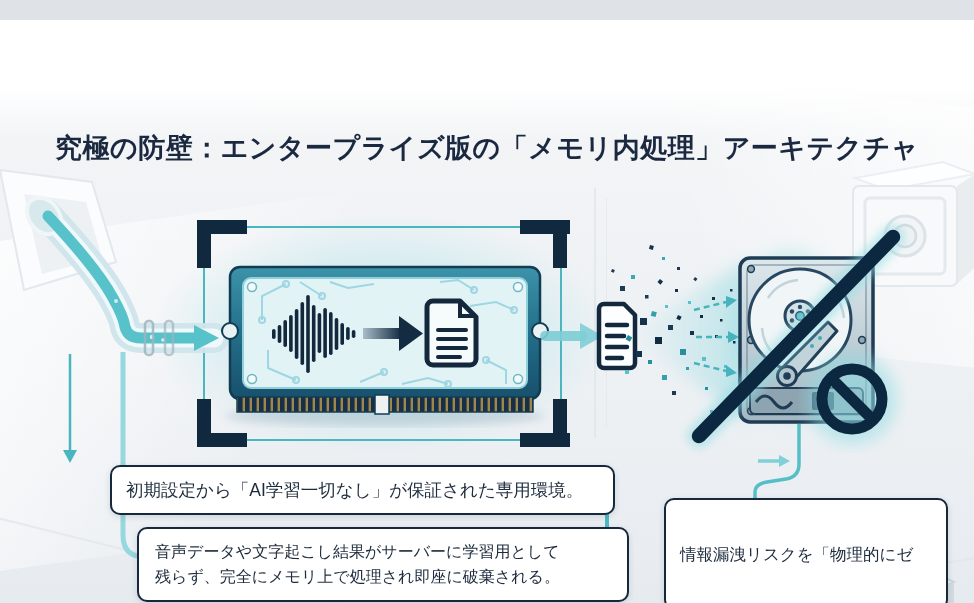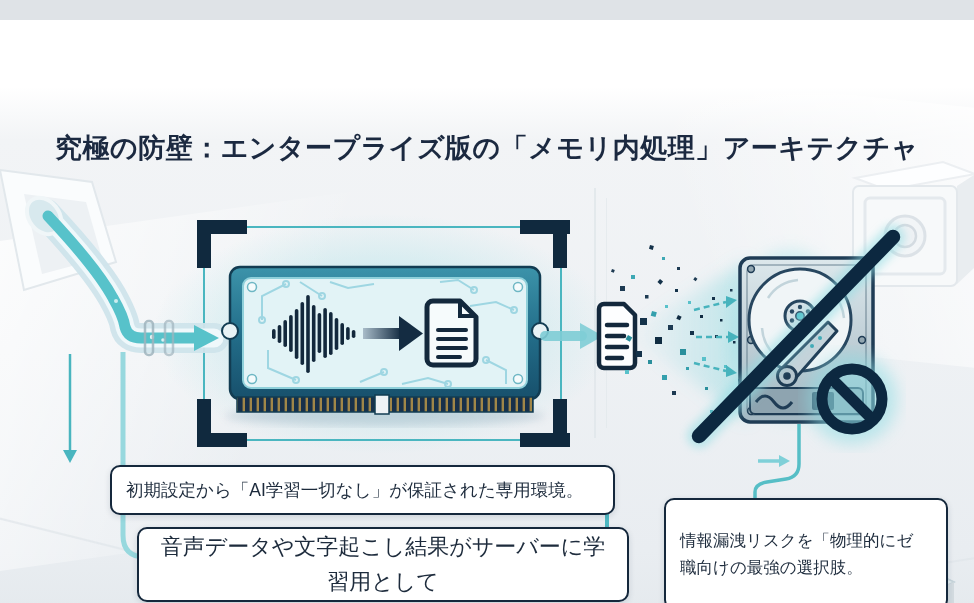--- a/index.html
+++ b/index.html
@@ -26,21 +26,21 @@
   }
   svg.art{position:absolute;left:0;top:0;z-index:1;}
 
   .callout{
     position:absolute;z-index:2;background:#ffffff;border:2.5px solid #15283c;border-radius:10px;
     color:#1d2b3c;font-weight:400;box-shadow:0 2px 6px rgba(30,50,70,.14);
     display:flex;flex-direction:column;justify-content:center;
   }
   .callout .ln{display:block;}
   .box1{left:110px;top:445px;width:473px;height:46px;font-size:17.5px;padding:0 14px;}
-  .box2{left:137px;top:507px;width:456px;height:71px;font-size:22px;line-height:1.55;padding:0 16px;text-align:center;}
+  .box2{left:137px;top:507px;width:456px;height:71px;font-size:16px;line-height:1.55;padding:0 16px;}
   .box3{left:664px;top:478px;width:252px;height:108px;font-size:16.5px;line-height:1.62;padding:0 14px;}
 </style>
 </head>
 <body>
 
 <div class="canvas">
 
   <div class="facet f1"></div>
   <div class="facet f2"></div>
   <div class="facet f3"></div>
@@ -333,20 +333,20 @@
       <polygon points="779,435 779,447 790,441" fill="#7fd0d8"></polygon>
     </g>
   </svg>
 
   <div class="callout box1">
     <span class="ln">初期設定から「AI学習一切なし」が保証された専用環境。</span>
   </div>
 
   <div class="callout box2">
     <span class="ln">音声データや文字起こし結果がサーバーに学習用として</span>
+    <span class="ln">残らず、完全にメモリ上で処理され即座に破棄される。</span>
   </div>
 
   <div class="callout box3">
     <span class="ln">情報漏洩リスクを「物理的にゼ</span>
-    <span class="ln">職向けの最強の選択肢。</span>
   </div>
 
 </div>
 
 </body></html>

